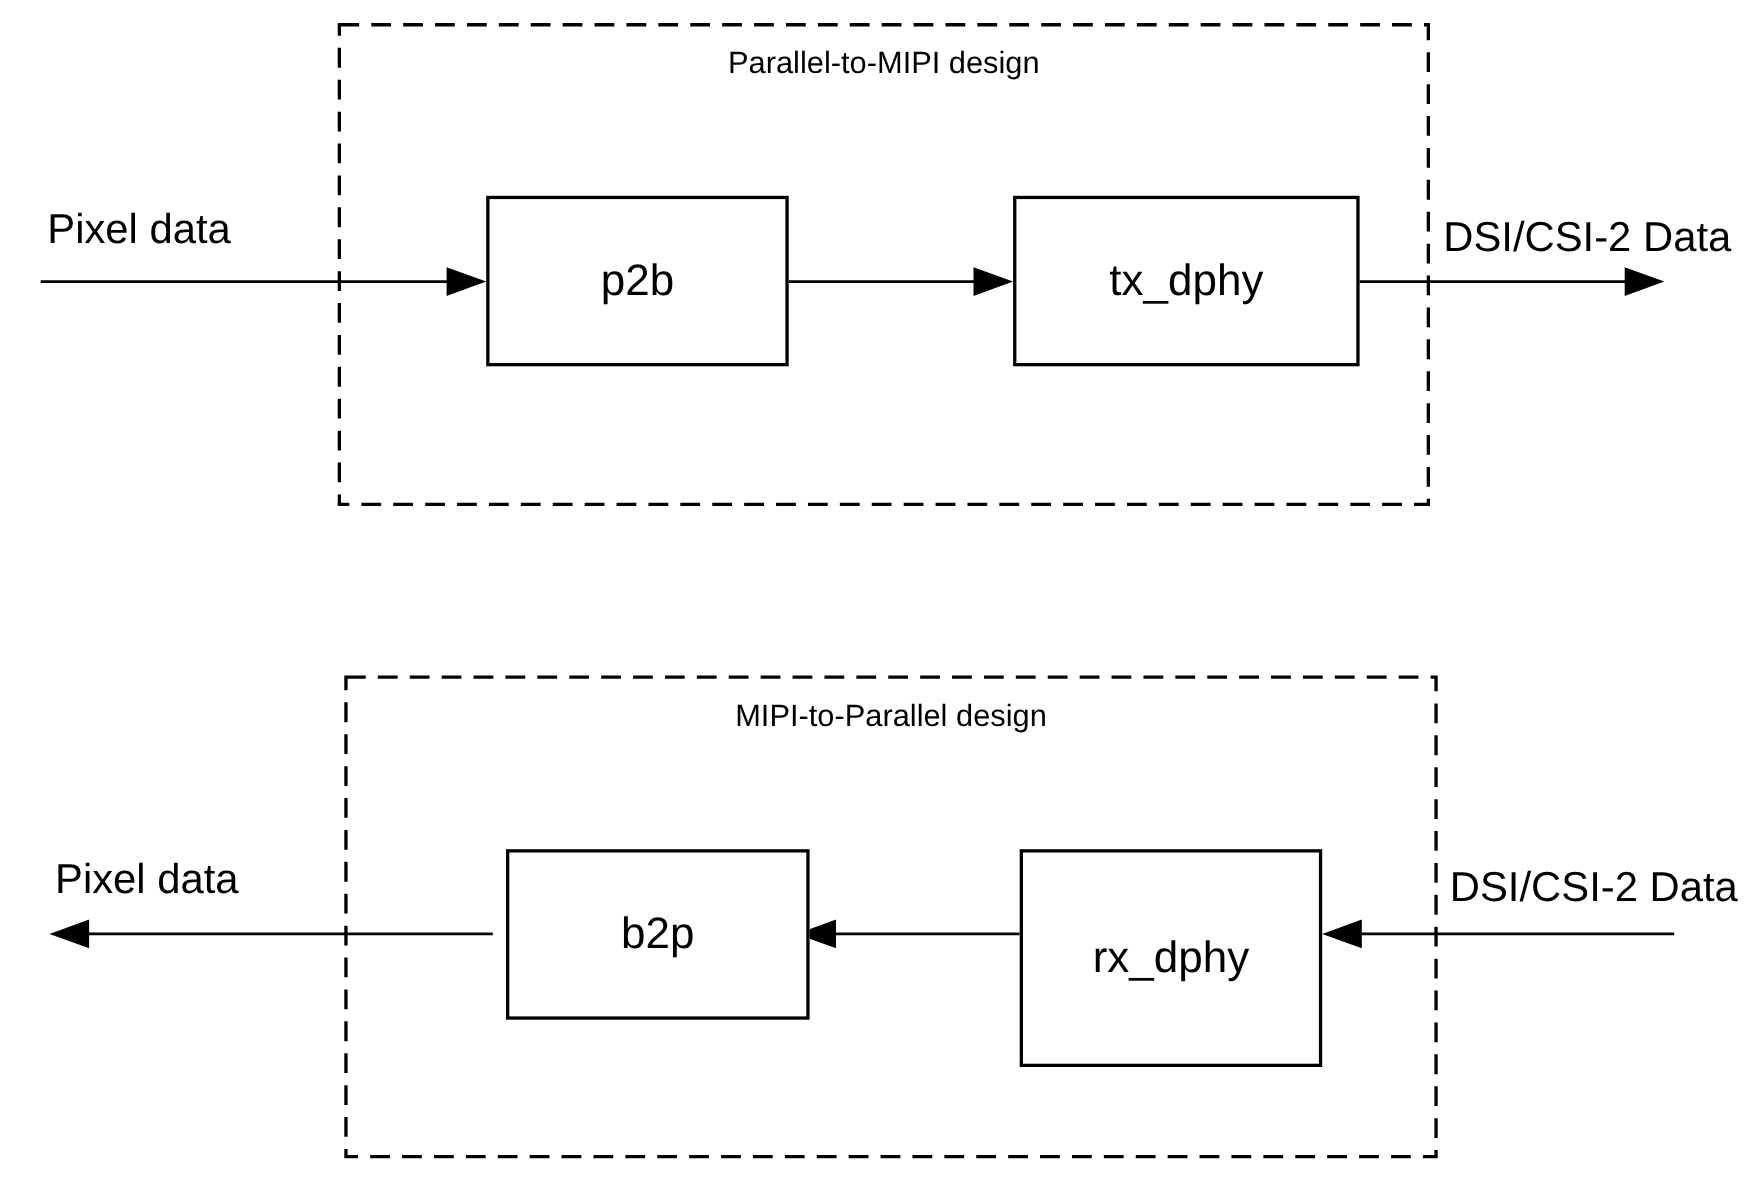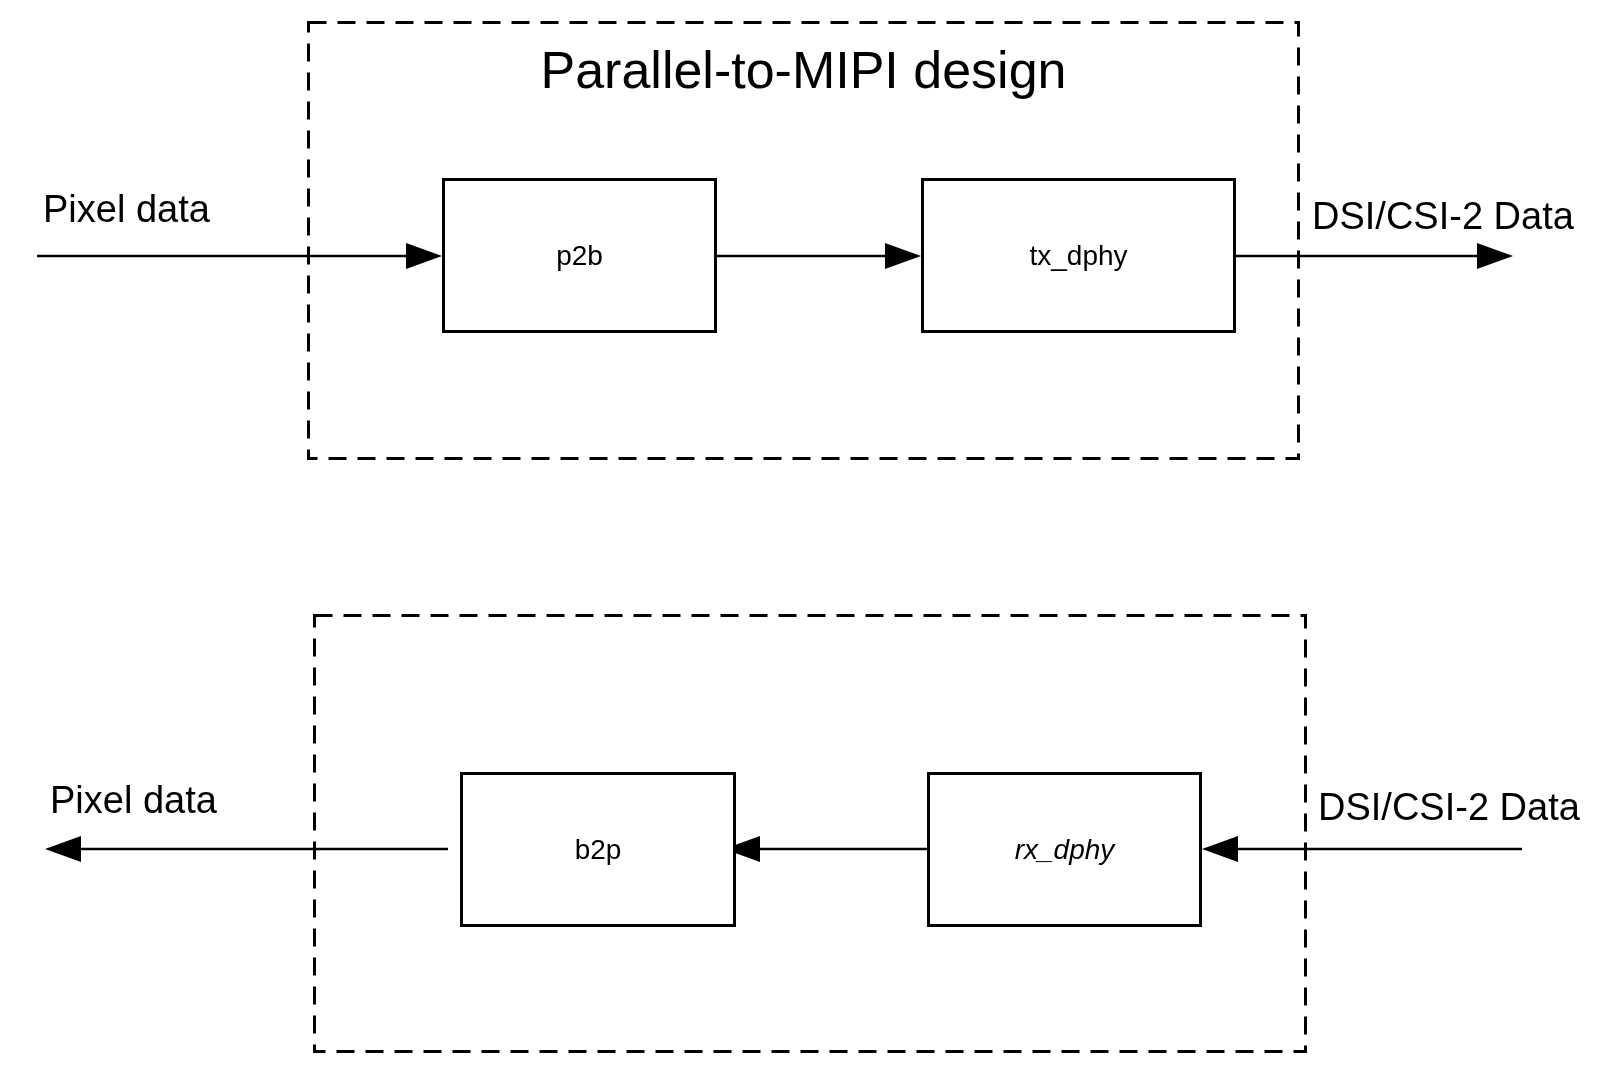--- a/index.html
+++ b/index.html
@@ -19,42 +19,42 @@
   .wires {
     position: absolute;
     left: 0;
     top: 0;
     width: 1604px;
     height: 1078px;
   }
   .group-title {
     position: absolute;
     text-align: center;
-    font-size: 52px;
+    font-size: 28px;
     line-height: 1.1;
     color: #000000;
     white-space: nowrap;
   }
   .group-title.top { left: 307px; top: 42px; width: 993px; }
   .group-title.bottom { left: 313px; top: 636px; width: 994px; }
   .block {
     position: absolute;
     box-sizing: border-box;
     border: 3px solid #000000;
     background: #ffffff;
     display: flex;
     align-items: center;
     justify-content: center;
-    font-size: 28px;
+    font-size: 40px;
     color: #000000;
   }
   .block.p2b     { left: 442px; top: 178px; width: 275px; height: 155px; }
   .block.tx-dphy { left: 921px; top: 178px; width: 315px; height: 155px; }
   .block.b2p     { left: 460px; top: 772px; width: 276px; height: 155px; }
-  .block.rx-dphy { left: 927px; top: 772px; width: 275px; height: 155px; font-style: italic; }
+  .block.rx-dphy { left: 927px; top: 772px; width: 275px; height: 198px; }
   .wire-label {
     position: absolute;
     font-size: 38px;
     line-height: 1.1;
     color: #000000;
     white-space: nowrap;
     text-align: center;
   }
   .wire-label.pixel-in   { left: 43px;   top: 189px; }
   .wire-label.dsi-out    { left: 1312px; top: 196px; }
@@ -104,20 +104,21 @@
   <div class="block p2b">
     <span>p2b</span>
   </div>
   <div class="block tx-dphy">
     <span>tx_dphy</span>
   </div>
 
   <div class="wire-label pixel-in">Pixel data</div>
   <div class="wire-label dsi-out">DSI/CSI-2 Data</div>
 
+  <div class="group-title bottom">MIPI-to-Parallel design</div>
 
   <div class="block b2p">
     <span>b2p</span>
   </div>
   <div class="block rx-dphy">
     <span>rx_dphy</span>
   </div>
 
   <div class="wire-label pixel-out">Pixel data</div>
   <div class="wire-label dsi-in">DSI/CSI-2 Data</div>

